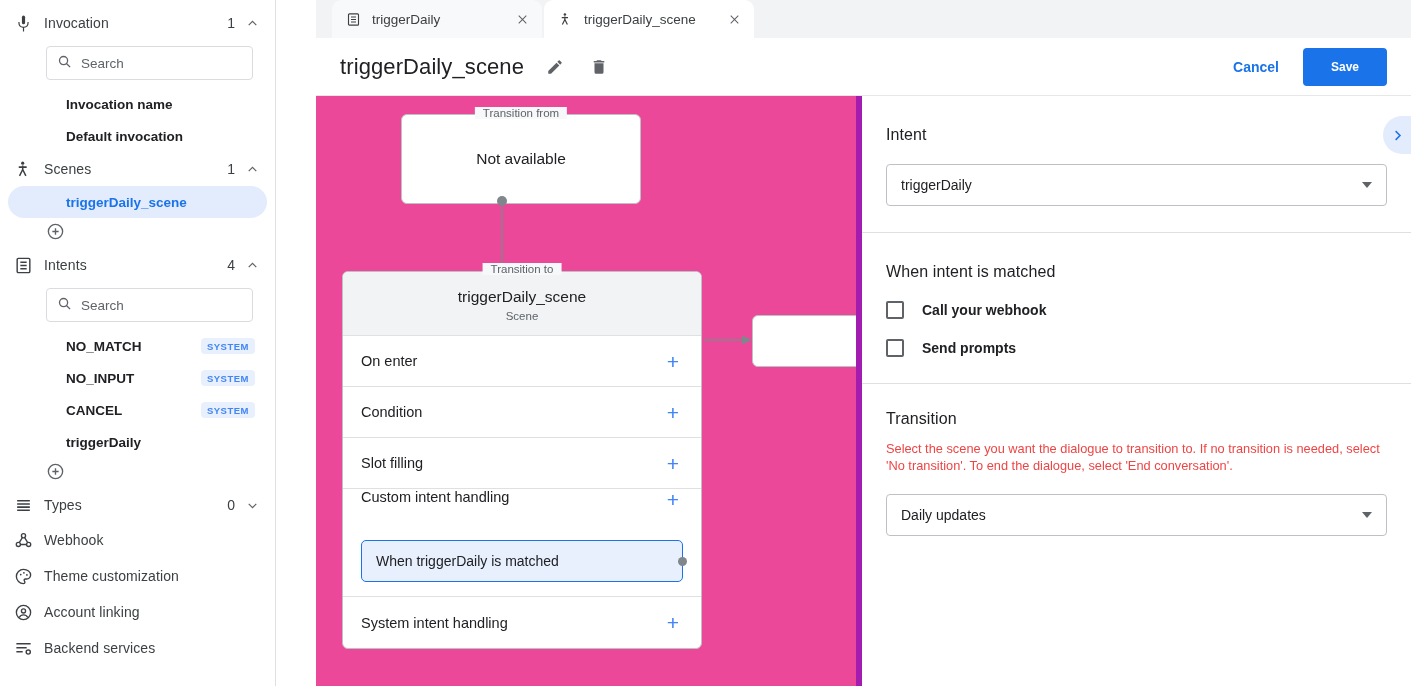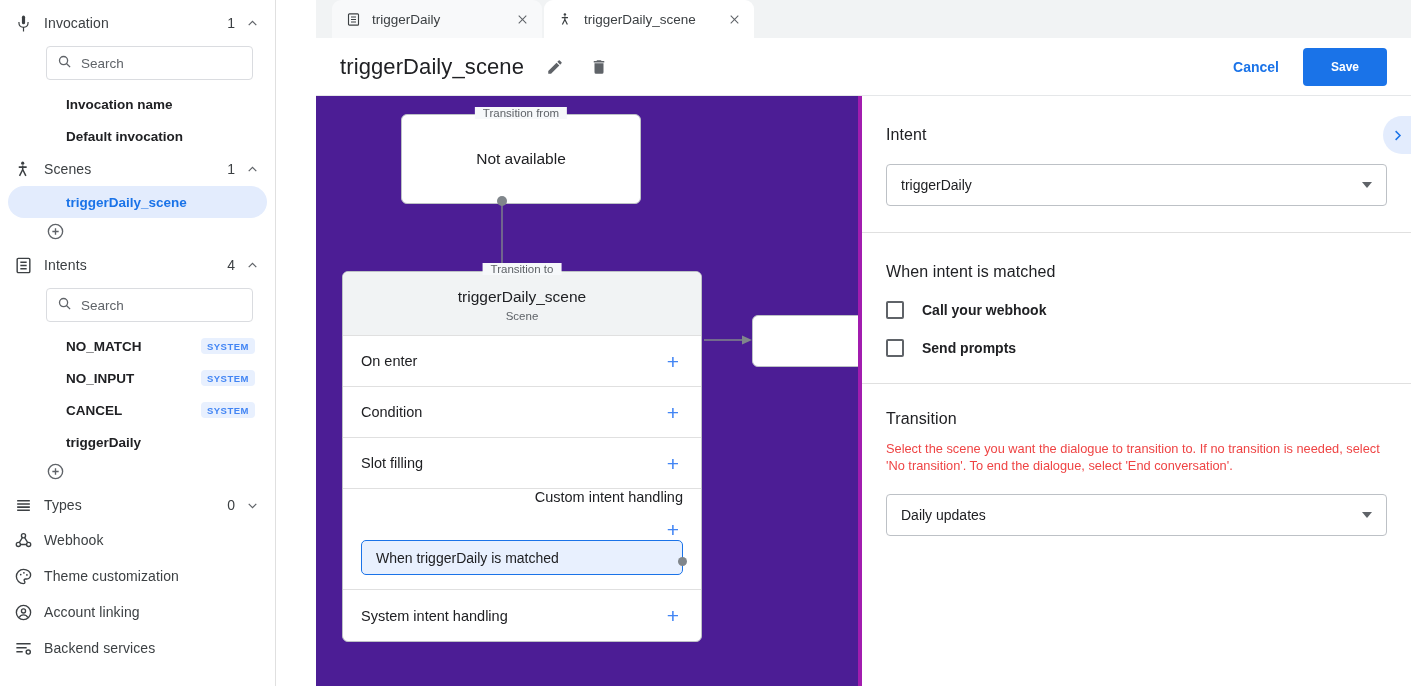--- a/index.html
+++ b/index.html
@@ -81,22 +81,22 @@
   .btn-primary {
     background: #1a73e8; color: #fff; border: none; border-radius: 4px;
     font-size: 12px; font-weight: bold; padding: 0 28px; height: 38px; margin-left: 10px;
     cursor: pointer; font-family: inherit;
   }
 
   .body { flex: 1 1 auto; display: flex; min-height: 0; }
 
   
   .canvas {
-    position: relative; flex: 1 1 auto; background: #4c1d95;
-    border-right: 4px solid #a21caf; overflow: hidden;
+    position: relative; flex: 1 1 auto; background: #ec4899;
+    border-right: 6px solid #a21caf; overflow: hidden;
   }
   .node-frame {
     position: absolute; border: 1px solid #bdc1c6; border-radius: 6px;
     background: #fff;
   }
   .frame-legend {
     position: absolute; top: -8px; left: 50%; transform: translateX(-50%);
     background: #f6f8fa; padding: 0 8px; font-size: 11.5px; color: #5f6368;
     white-space: nowrap;
   }
@@ -111,23 +111,23 @@
   .scene-head .nm { font-size: 15.5px; color: #202124; }
   .scene-head .sub { font-size: 11.5px; color: #5f6368; margin-top: 4px; }
   .scene-row {
     border-bottom: 1px solid #e0e0e0; padding: 0 18px;
     display: flex; align-items: center; min-height: 51px; cursor: pointer;
   }
   .scene-row:last-child { border-bottom: none; }
   .scene-row .rl { flex: 1 1 auto; font-size: 14.5px; color: #202124; }
   .plus { color: #4285f4; font-size: 21px; line-height: 1; width: 20px; text-align:center; cursor:pointer; }
   .scene-row.withchild { display:block; padding: 0; min-height:0; }
-  .scene-row.withchild .hdr { display: flex; align-items: flex-end; min-height: 51px; padding: 0 18px; flex-direction: column; }
+  .scene-row.withchild .hdr { display: flex; align-items: flex-start; min-height: 51px; padding: 0 18px; }
   .chip {
-    margin: 0 18px 14px 18px; height: 35px; border: 1px solid #1a73e8;
+    margin: 0 18px 14px 18px; height: 42px; border: 1px solid #1a73e8;
     border-radius: 5px; background: #e8f0fe; display: flex; align-items: center;
     padding-left: 14px; font-size: 14px; color: #202124; position: relative; cursor: pointer;
   }
   .dot { position: absolute; width: 9px; height: 9px; border-radius: 50%; background: #80868b; }
 
   .node-target {
     position: absolute; left: 436px; top: 219px; width: 300px; height: 52px;
     border: 1px solid #bdc1c6; border-radius: 6px; background: #fff;
     display: flex; align-items: center; justify-content: center;
   }

